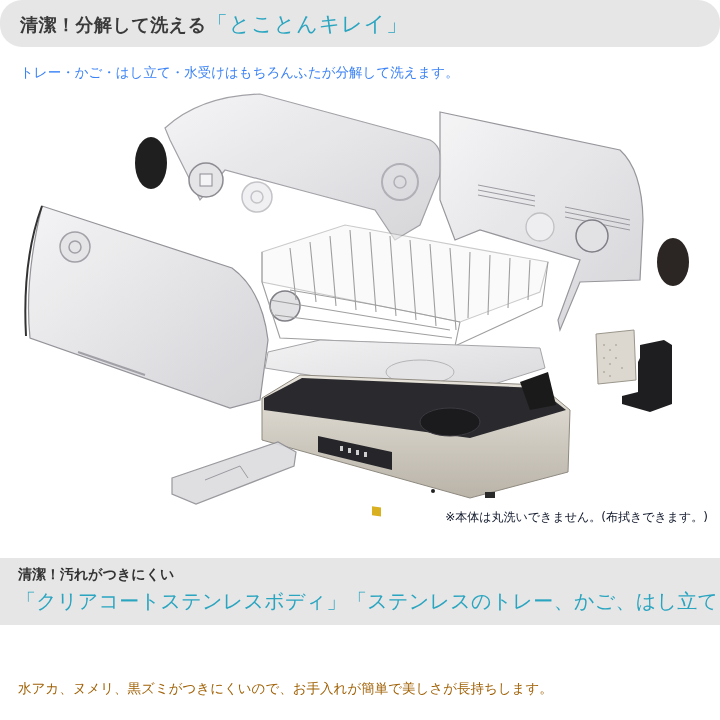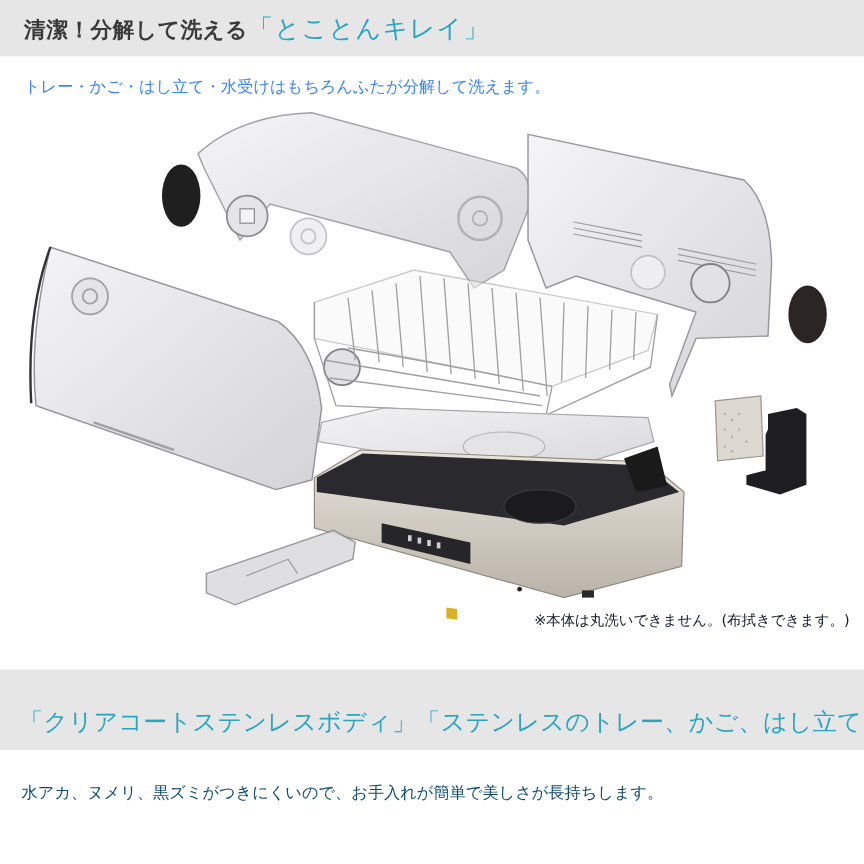--- a/index.html
+++ b/index.html
@@ -7,21 +7,21 @@
       width: 720px; height: 720px; overflow: hidden;
       background: #ffffff;
       font-family: "DejaVu Sans", "Liberation Sans", sans-serif;
       color: #222;
       position: relative;
     }
     .band {
       position: absolute; left: 0; width: 720px;
       background: #e6e6e6;
     }
-    .band-top { top: 0; height: 47px; }
+    .band-top { top: 0; height: 47px; border-radius: 22px; }
     .band-top .title {
       position: absolute; left: 20px; top: 10px;
       font-size: 18px; font-weight: bold; color: #3a3a3a;
       white-space: nowrap; letter-spacing: 0.5px;
     }
     .band-top .title .accent {
       color: #2aa5c0; font-weight: normal; font-size: 21px; letter-spacing: 1px;
     }
     .lead {
       position: absolute; left: 20px; top: 64px;
@@ -37,22 +37,22 @@
     .band-mid { top: 558px; height: 67px; }
     .band-mid .sub {
       position: absolute; left: 18px; top: 8px;
       font-size: 14px; font-weight: bold; color: #333; white-space: nowrap;
     }
     .band-mid .headline {
       position: absolute; left: 16px; top: 30px;
       font-size: 20px; color: #2aa5c0; white-space: nowrap; letter-spacing: 0.3px;
     }
     .body-text {
-      position: absolute; left: 18px; top: 652px;
-      font-size: 13.5px; color: #0c4a6e; white-space: nowrap;
+      position: absolute; left: 18px; top: 680px;
+      font-size: 13.5px; color: #a16207; white-space: nowrap;
     }
   </style>
 </head>
 <body>
 
 <div class="band band-top">
   <div class="title">
     <span>清潔！分解して洗える</span><span class="accent">「とことんキレイ」</span>
   </div>
 </div>
@@ -173,16 +173,17 @@
   </g>
 
   <g>
     <path d="M640 345 L664 340 L672 345 L672 404 L650 412 L622 404 L622 396 L638 392 L638 362 L640 358 Z" fill="#1e1e20"></path>
   </g>
 </svg>
 
 <div class="note">※本体は丸洗いできません。(布拭きできます。)</div>
 
 <div class="band band-mid">
+  <div class="sub">清潔！汚れがつきにくい</div>
   <div class="headline">「クリアコートステンレスボディ」「ステンレスのトレー、かご、はし立て」</div>
 </div>
 
 <div class="body-text">水アカ、ヌメリ、黒ズミがつきにくいので、お手入れが簡単で美しさが長持ちします。</div>
 
 </body></html>

